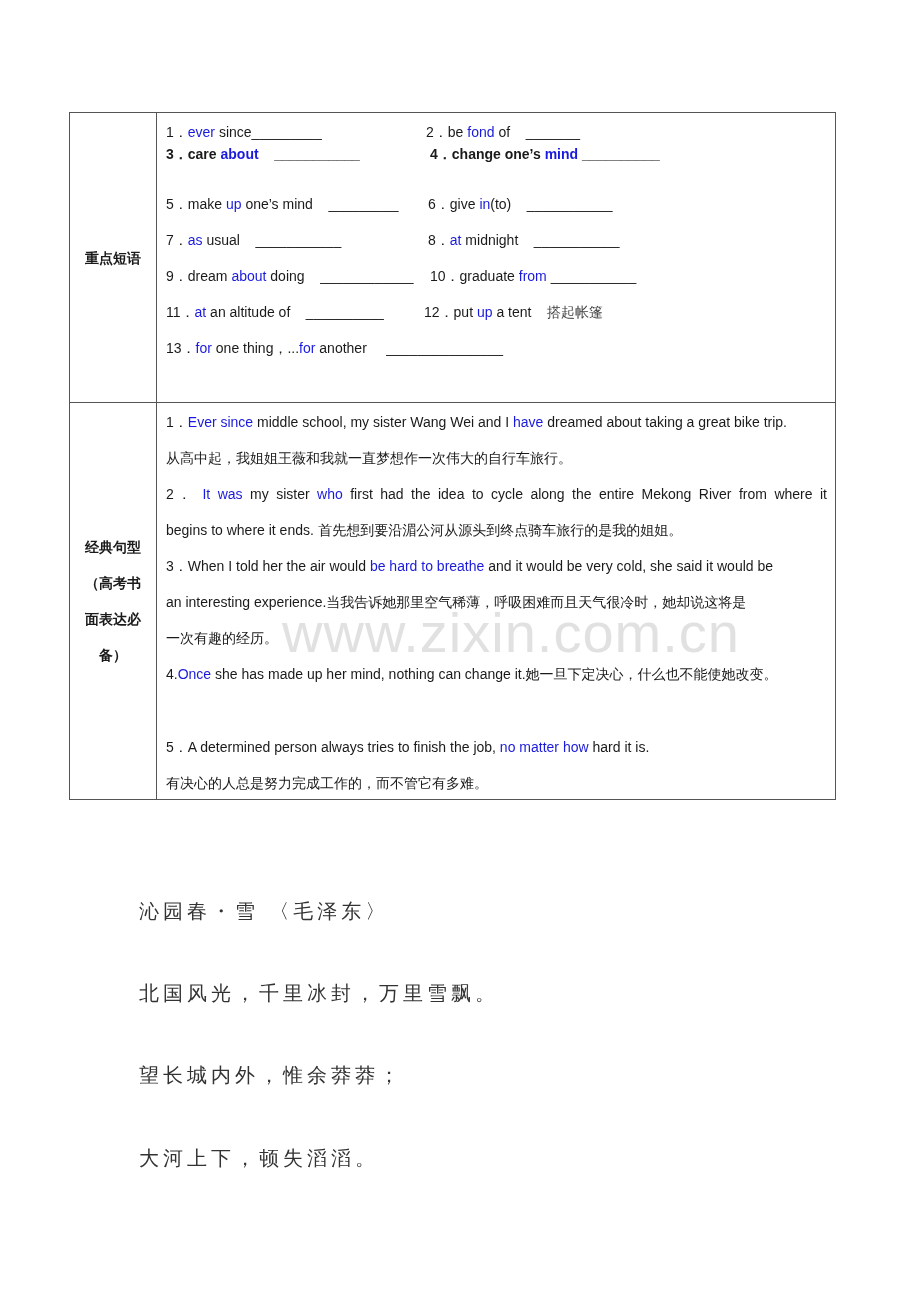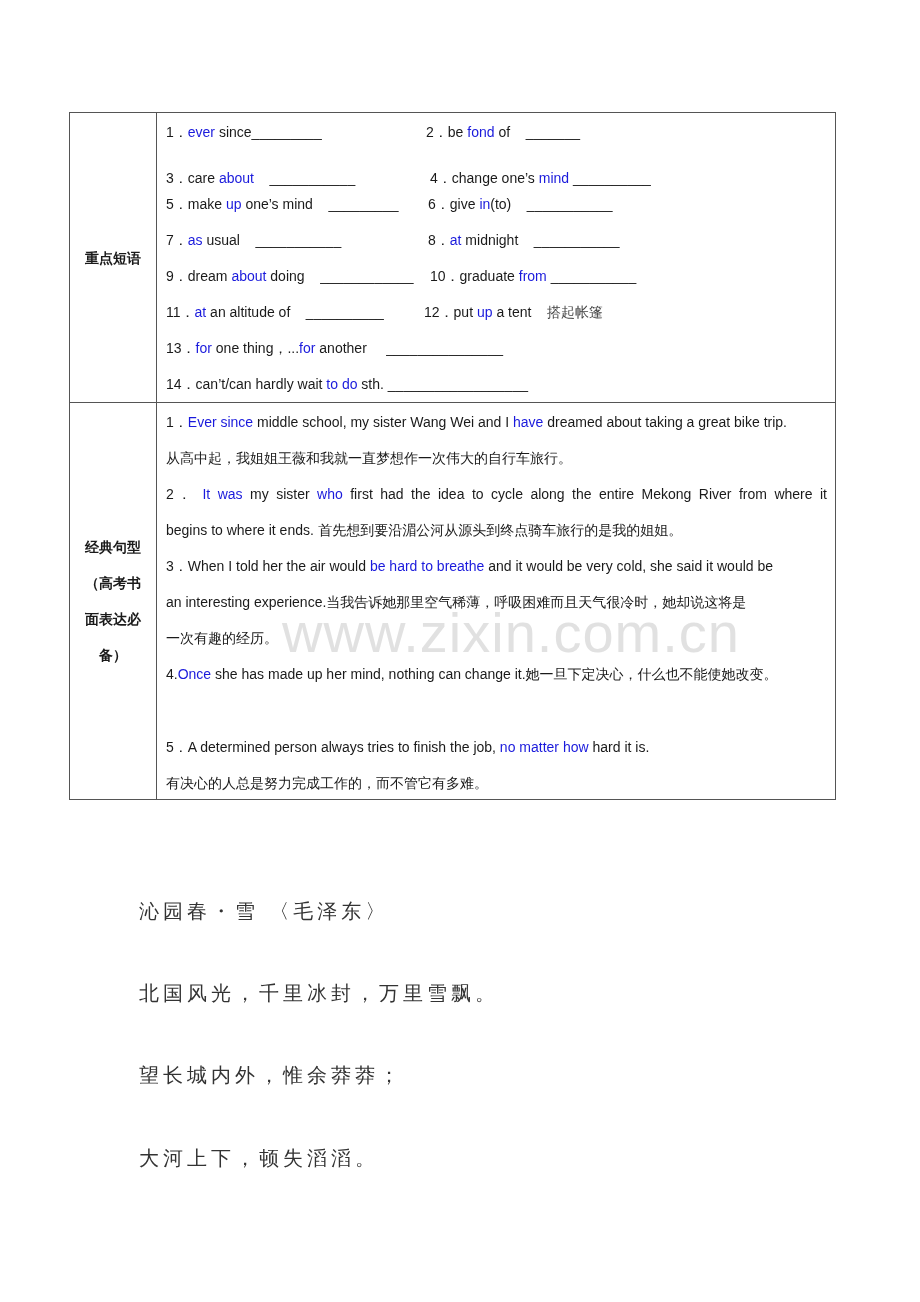--- a/index.html
+++ b/index.html
@@ -35,21 +35,21 @@
     <div class="labelcell">
       <span>重点短语</span>
     </div>
     <div class="contentcell">
 
       <div class="line" style="top:10px;">
         <span>1．</span><span></span><span class="kw">ever</span><span> since</span><span>_________</span>
         <span class="col2" style="left:260px;"><span>2．</span><span>be </span><span class="kw">fond</span><span> of</span>&nbsp;&nbsp;&nbsp;&nbsp;<span>_______</span></span>
       </div>
 
-      <div class="line" style="top:56px;">
+      <div class="line" style="top:32px;font-weight:bold;">
         <span>3．</span><span>care </span><span class="kw">about</span>&nbsp;&nbsp;&nbsp;&nbsp;<span>___________</span>
         <span class="col2" style="left:264px;"><span>4．</span><span>change one’s </span><span class="kw">mind</span>&nbsp;<span>__________</span></span>
       </div>
 
       <div class="line" style="top:82px;">
         <span>5．</span><span>make </span><span class="kw">up</span><span> one’s mind</span>&nbsp;&nbsp;&nbsp;&nbsp;<span>_________</span>
         <span class="col2" style="left:262px;"><span>6．</span><span>give </span><span class="kw">in</span><span>(to)</span>&nbsp;&nbsp;&nbsp;&nbsp;<span>___________</span></span>
       </div>
 
       <div class="line" style="top:118px;">
@@ -64,23 +64,20 @@
 
       <div class="line" style="top:190px;">
         <span>11．</span><span class="kw">at</span><span> an altitude of</span>&nbsp;&nbsp;&nbsp;&nbsp;<span>__________</span>
         <span class="col2" style="left:258px;"><span>12．</span><span>put </span><span class="kw">up</span><span> a tent</span>&nbsp;&nbsp;&nbsp;&nbsp;<span class="zh" style="color:#444;">搭起帐篷</span></span>
       </div>
 
       <div class="line" style="top:226px;">
         <span>13．</span><span class="kw">for</span><span> one thing，...</span><span class="kw">for</span><span> another</span>&nbsp;&nbsp;&nbsp;&nbsp;&nbsp;<span>_______________</span>
       </div>
 
-      <div class="line" style="top:262px;">
-        <span>14．</span><span>can’t/can hardly wait </span><span class="kw">to do</span><span> sth. </span><span>__________________</span>
-      </div>
     </div>
   </div>
 
   <div class="row row2">
     <div class="labelcell">
       <div>
         <div>经典句型</div>
         <div>（高考书</div>
         <div>面表达必</div>
         <div>备）</div>

